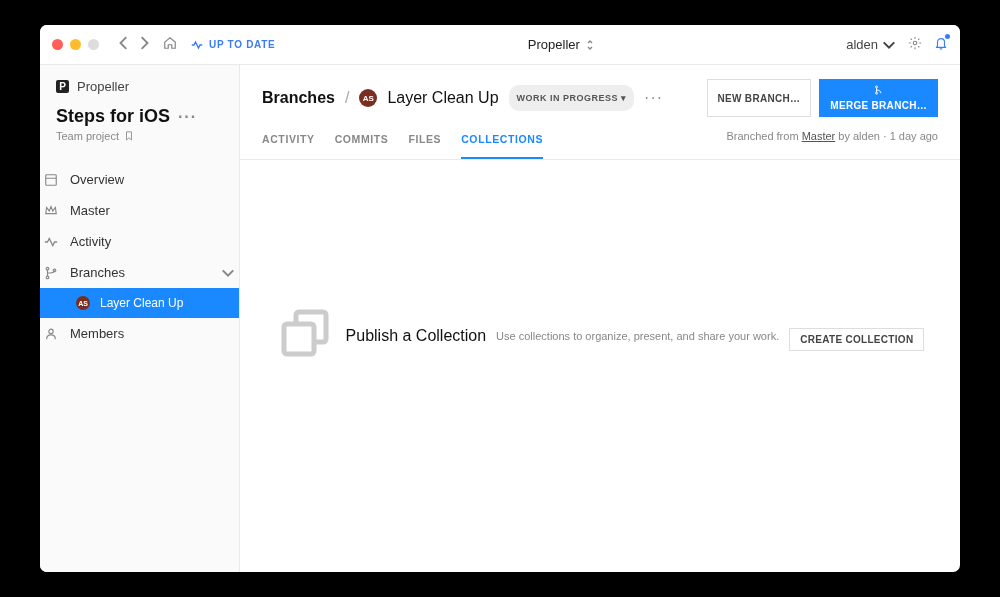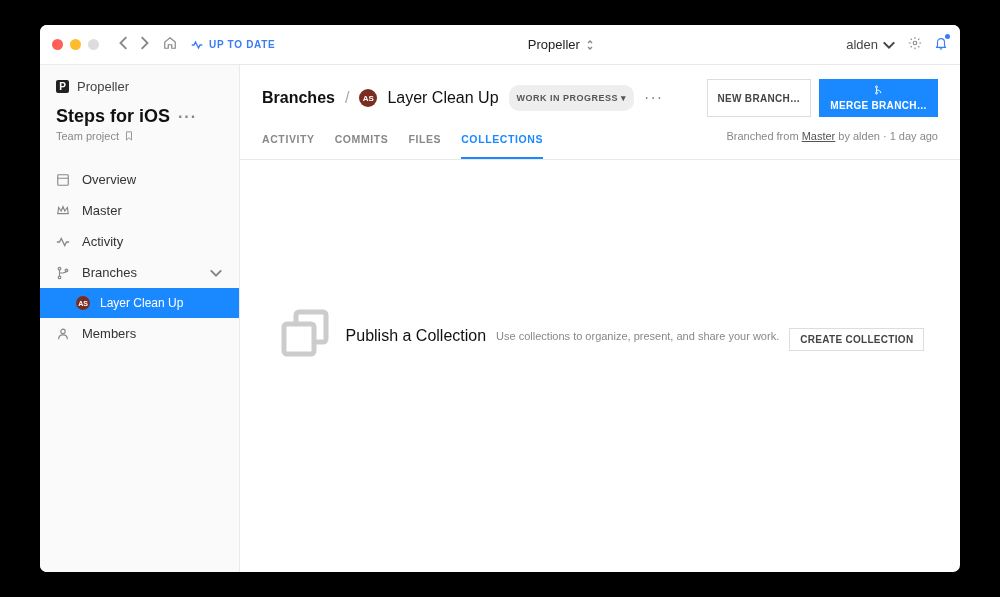--- a/index.html
+++ b/index.html
@@ -66,21 +66,21 @@
     .sb-header { padding: 14px 16px 4px; }
     .sb-brand { display: flex; align-items: center; gap: 8px; font-size: 13px; color: #444; margin-bottom: 12px; }
     .sb-logo { width: 13px; height: 13px; background: #222; border-radius: 2px; color: #fff; font-size: 10px; font-weight: 700; display: flex; align-items: center; justify-content: center; }
     .sb-project-name { font-size: 18px; font-weight: 700; color: #111; display: flex; align-items: center; gap: 8px; text-align: center; }
     .sb-project-sub { font-size: 11px; color: #888; margin-top: 3px; display: flex; align-items: center; gap: 5px; }
     .sb-dots { color: #888; font-size: 16px; letter-spacing: 1px; }
 
     .sb-nav { margin-top: 18px; }
     .sb-item {
       display: flex; align-items: center; gap: 12px;
-      padding: 8px 16px; font-size: 13px; color: #333;
+      padding: 8px 4px; font-size: 13px; color: #333;
       cursor: pointer;
     }
     .sb-item svg { width: 14px; height: 14px; color: #888; }
     .sb-item.expandable { justify-content: space-between; }
     .sb-item.expandable .left { display: flex; align-items: center; gap: 12px; }
     .sb-sub {
       display: flex; align-items: center; gap: 10px;
       padding: 8px 16px 8px 36px;
       font-size: 12px; color: #fff;
       background: #1a89ff; cursor: pointer;

